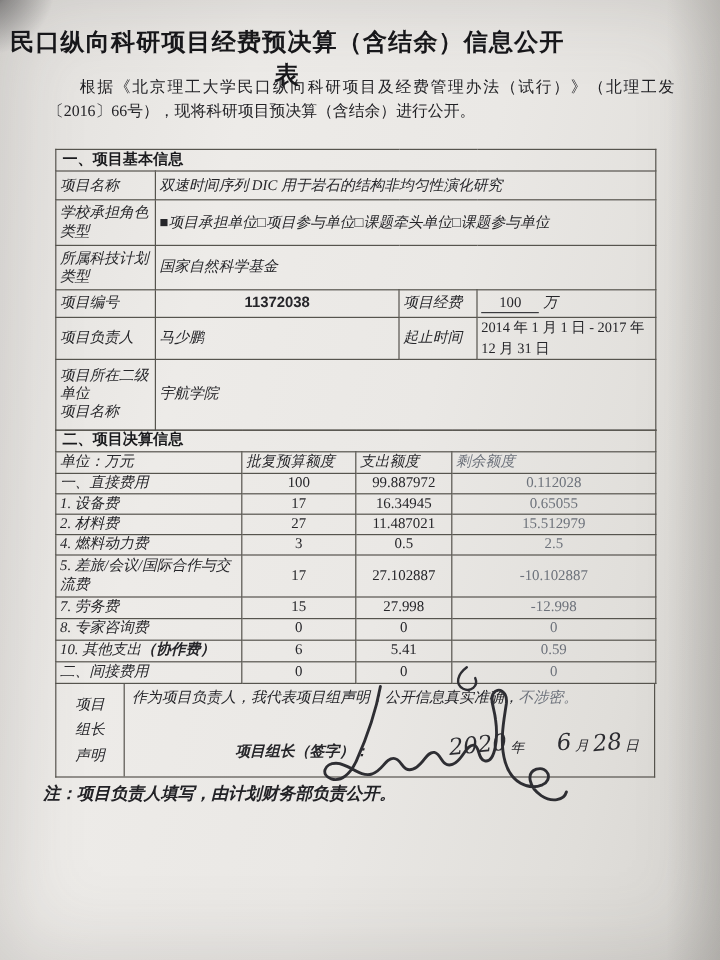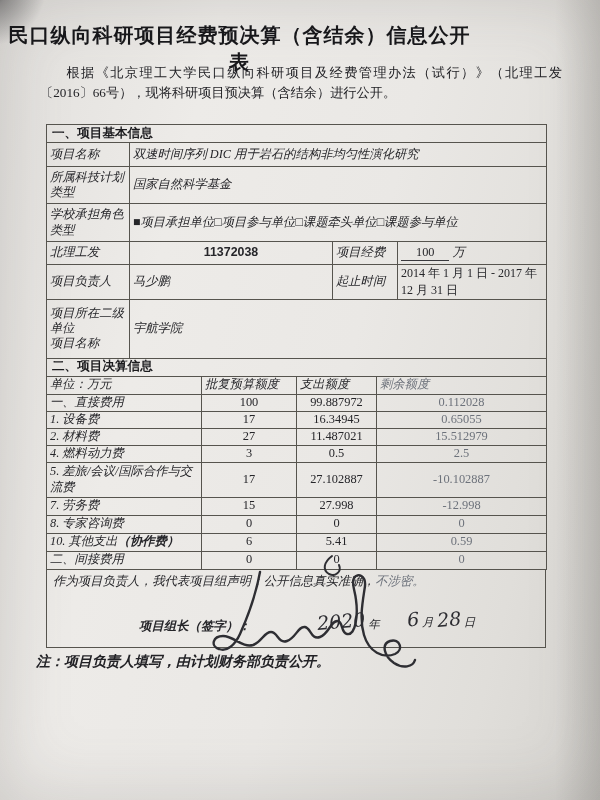--- a/index.html
+++ b/index.html
@@ -78,29 +78,29 @@
         </colgroup>
       <tbody>
           <tr>
         <td class="section-td" colspan="4">一、项目基本信息</td>
       </tr>
       <tr>
         <td class="lbl kai h23">项目名称</td>
         <td class="ctr kai h23" colspan="3">双速时间序列 DIC 用于岩石的结构非均匀性演化研究</td>
       </tr>
       <tr>
+        <td class="lbl kai h37"><span>学校承担角色</span><br><span>类型</span></td>
+        <td class="ctr kai h37" colspan="3">■项目承担单位□项目参与单位□课题牵头单位□课题参与单位</td>
+      </tr>
+      <tr>
         <td class="lbl kai h36"><span>所属科技计划</span><br><span>类型</span></td>
         <td class="ctr kai h36" colspan="3">国家自然科学基金</td>
       </tr>
       <tr>
-        <td class="lbl kai h37"><span>学校承担角色</span><br><span>类型</span></td>
-        <td class="ctr kai h37" colspan="3">■项目承担单位□项目参与单位□课题牵头单位□课题参与单位</td>
-      </tr>
-      <tr>
-        <td class="lbl kai h22">北理工发</td>
+        <td class="lbl kai h22">项目编号</td>
         <td class="code-val h22">11372038</td>
         <td class="lbl kai h22">项目经费</td>
         <td class="ctr h22"><span class="underlined">100</span> <span class="kai">万</span></td>
       </tr>
       <tr>
         <td class="lbl kai h32">项目负责人</td>
         <td class="ctr kai h32">马少鹏</td>
         <td class="lbl kai h32">起止时间</td>
         <td class="ctr h32" style="font-size:12px;line-height:1.4">2014 年 1 月 1 日 - 2017 年 12 月 31 日</td>
       </tr>
@@ -179,20 +179,25 @@
       <tr>
         <td class="left kai h17">二、间接费用</td>
         <td class="num h17">0</td>
         <td class="num h17">0</td>
         <td class="num h17 faint">0</td>
       </tr>
     </tbody>
       </table>
 
     <div class="decl">
+      <div class="decl-label kai">
+        <span>项目</span>
+        <span>组长</span>
+        <span>声明</span>
+      </div>
       <div class="decl-body">
         <div class="decl-statement kai">
           <span>作为项目负责人，我代表项目组声明：公开信息真实准确，</span><span class="faint">不涉密。</span>
         </div>
         <div class="decl-sign">
           <span class="sign-label kai">项目组长（签字）：</span>
           <svg class="signature-svg" viewBox="0 0 250 125" fill="none">
             <path d="M78,4 C74,26 66,48 58,66 C53,77 45,84 37,81 C28,78 31,68 41,68 C52,68 60,80 71,77 C80,74 82,64 89,64 C96,64 96,76 105,73 C114,70 116,58 123,59 C129,60 129,72 138,69 C147,66 149,52 156,53 C161,54 159,65 165,66 C174,68 176,46 174,32 C173,22 169,15 172,10 C176,4 184,8 183,18 C181,32 177,50 182,67 C187,84 201,91 213,86 C222,82 218,70 208,73 C199,76 202,88 212,95 C221,101 231,99 233,92" stroke="#2e2e33" stroke-width="2.4" stroke-linecap="round"></path>
             <path d="M150,-12 C142,-6 140,2 147,6 C153,9 160,4 157,-3" stroke="#2e2e33" stroke-width="2" stroke-linecap="round"></path>
           </svg>

